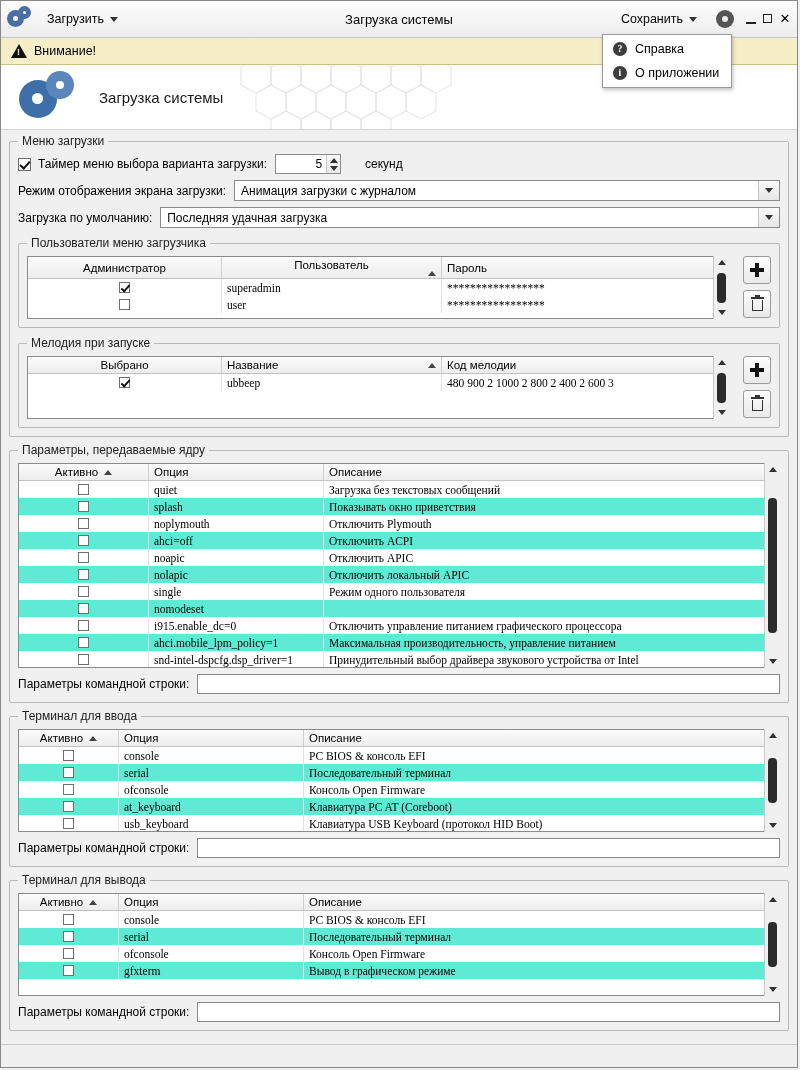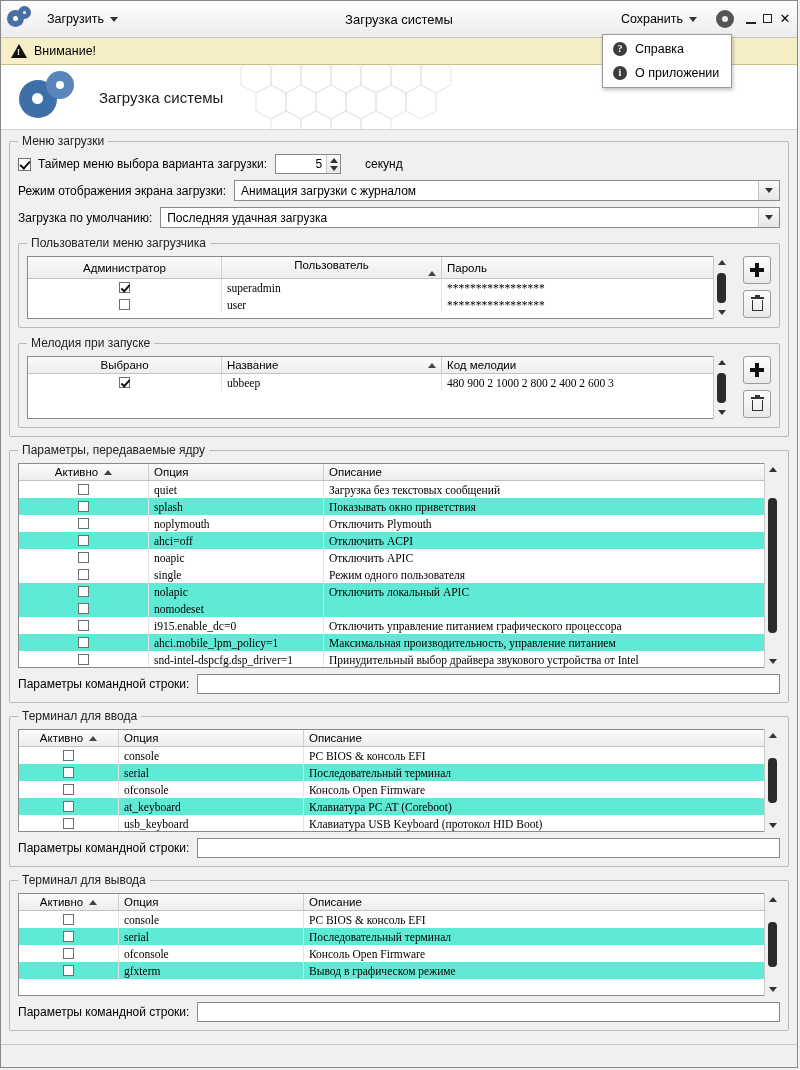--- a/index.html
+++ b/index.html
@@ -474,33 +474,33 @@
                 <div class="td sep" style="width:175px;">ahci=off</div>
                 <div class="td" style="flex:1 1 auto;">Отключить ACPI</div>
               </div>
             <div class="tr">
                 <div class="td center sep" style="width:130px;">
                   <span class="chk-sm"></span>
                 </div>
                 <div class="td sep" style="width:175px;">noapic</div>
                 <div class="td" style="flex:1 1 auto;">Отключить APIC</div>
               </div>
+            <div class="tr alt">
+                <div class="td center sep" style="width:130px;">
+                  <span class="chk-sm"></span>
+                </div>
+                <div class="td sep" style="width:175px;">nolapic</div>
+                <div class="td" style="flex:1 1 auto;">Отключить локальный APIC</div>
+              </div>
             <div class="tr">
                 <div class="td center sep" style="width:130px;">
                   <span class="chk-sm"></span>
                 </div>
                 <div class="td sep" style="width:175px;">single</div>
                 <div class="td" style="flex:1 1 auto;">Режим одного пользователя</div>
-              </div>
-            <div class="tr alt">
-                <div class="td center sep" style="width:130px;">
-                  <span class="chk-sm"></span>
-                </div>
-                <div class="td sep" style="width:175px;">nolapic</div>
-                <div class="td" style="flex:1 1 auto;">Отключить локальный APIC</div>
               </div>
             <div class="tr alt">
                 <div class="td center sep" style="width:130px;">
                   <span class="chk-sm"></span>
                 </div>
                 <div class="td sep" style="width:175px;">nomodeset</div>
               </div>
             <div class="tr">
                 <div class="td center sep" style="width:130px;">
                   <span class="chk-sm"></span>

